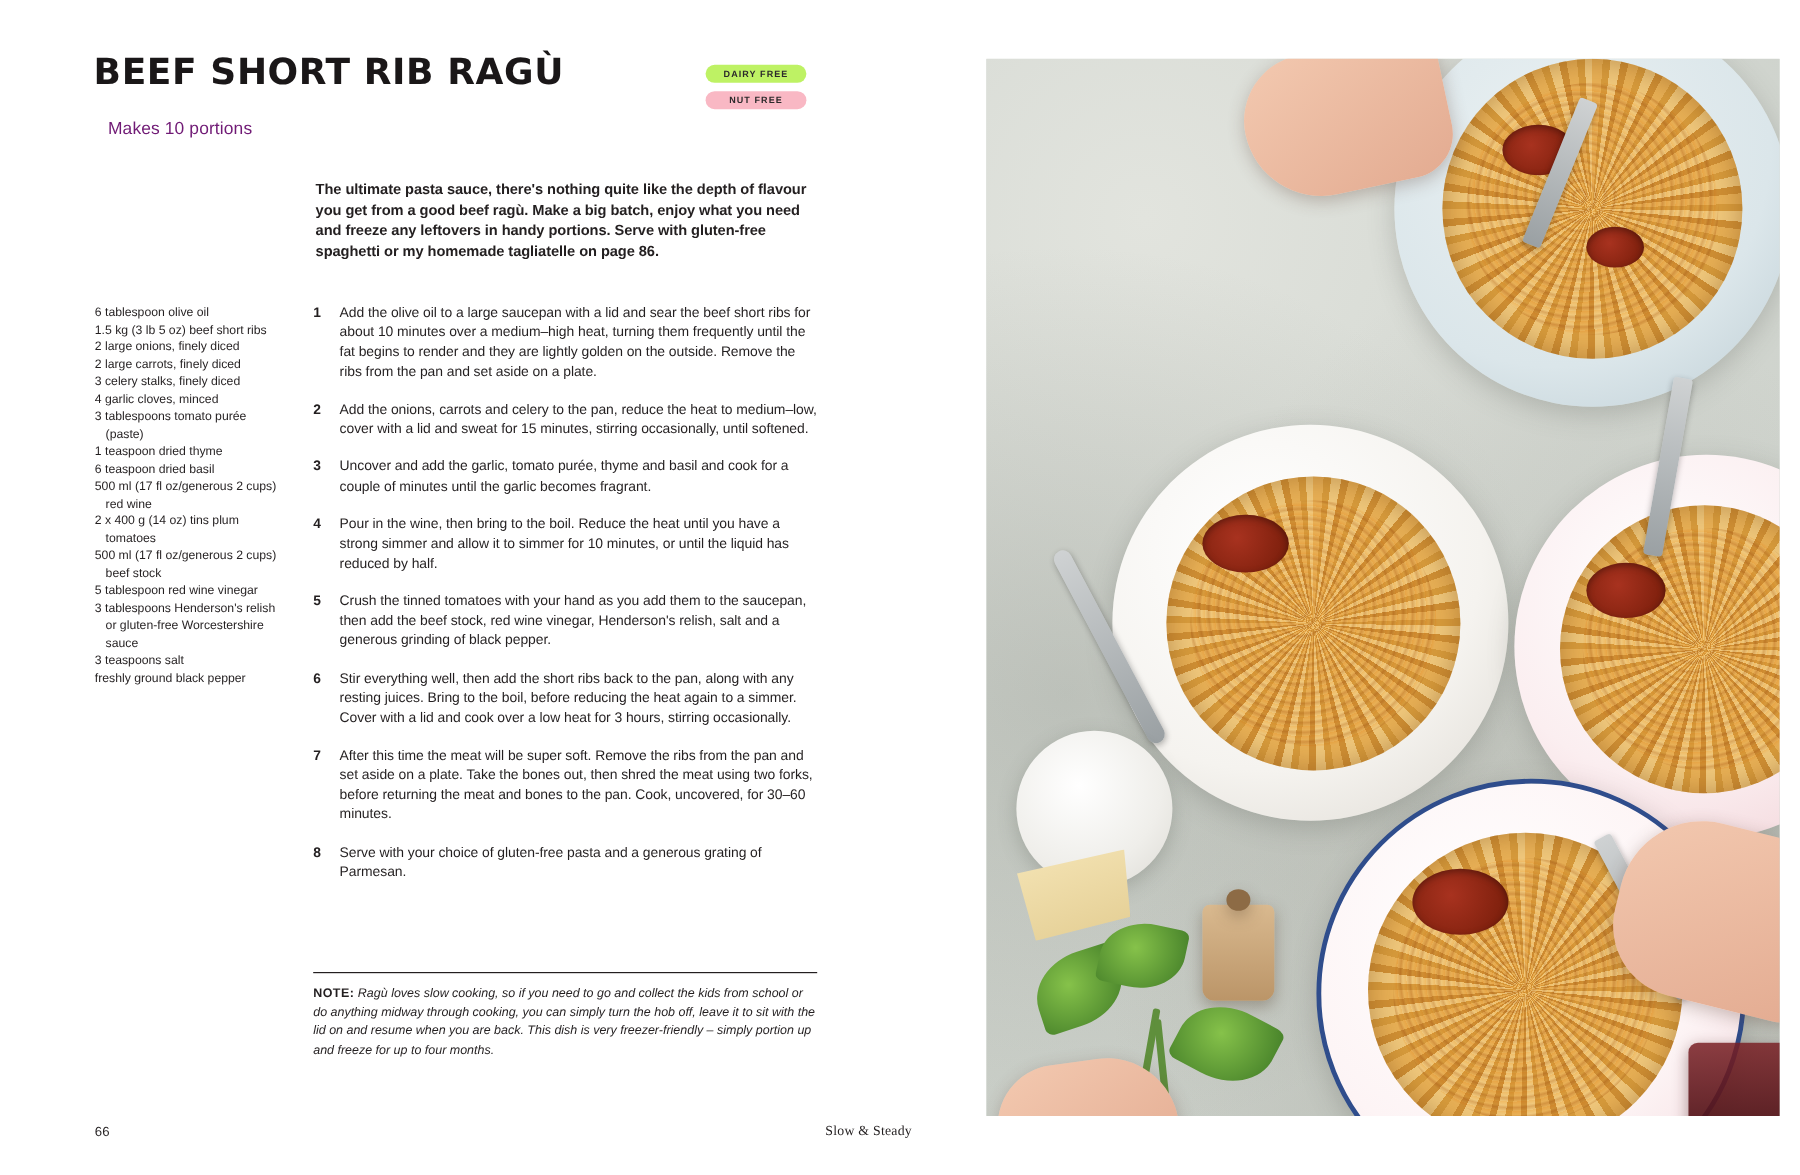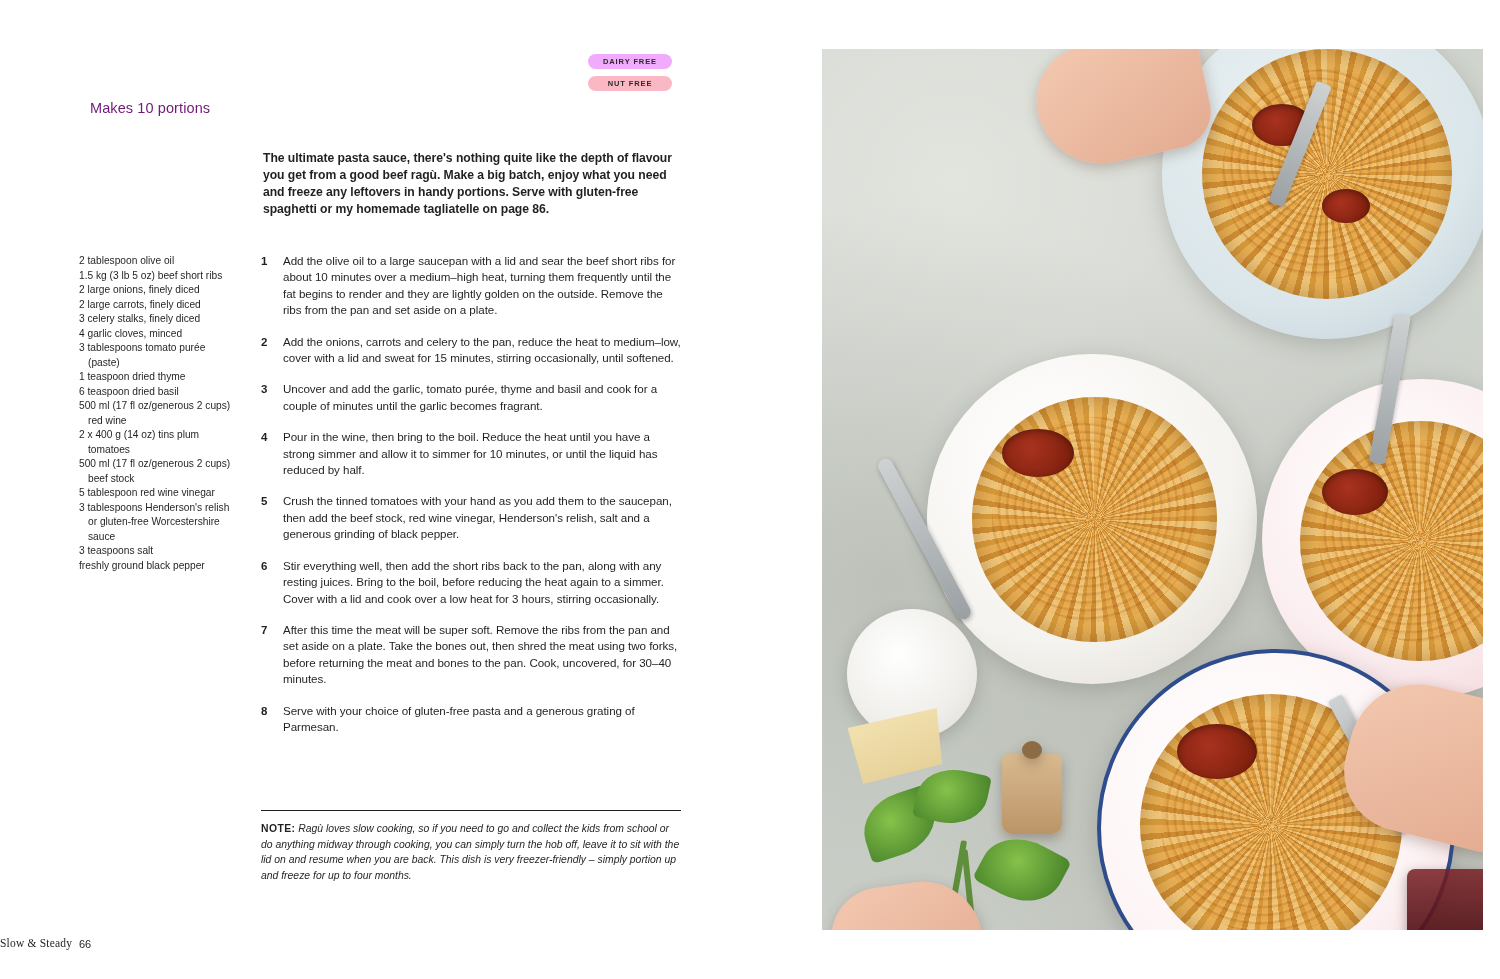--- a/index.html
+++ b/index.html
@@ -53,21 +53,21 @@
     font-size: 7.5px;
     font-weight: bold;
     letter-spacing: 0.9px;
     color: #2c2a2b;
     display: flex;
     align-items: center;
     justify-content: center;
     margin-bottom: 7px;
     font-family: "Liberation Sans", sans-serif;
   }
-  .badge-dairy { background: #f0abfc; }
+  .badge-dairy { background: #bef264; }
   .badge-nut { background: #f9b8c4; }
 
   .makes {
     position: absolute;
     left: 90px;
     top: 100px;
     font-size: 14.5px;
     color: #701a75;
     letter-spacing: 0.1px;
   }
@@ -148,21 +148,21 @@
     font-size: 11px;
     color: #231f20;
     font-family: Liberation Sans, sans-serif;
     text-align: right;
   }
   .running-head {
     position: absolute;
     left: 0;
     top: 937px;
     width: 760px;
-    text-align: left;
+    text-align: right;
     font-size: 11.5px;
     font-family: "Liberation Serif", serif;
     color: #231f20;
     letter-spacing: 0.2px;
   }
 
   
   .right-page {
     width: 740px;
     height: 979px;
@@ -273,32 +273,33 @@
     box-shadow: 0 4px 12px rgba(60,20,20,0.4);
   }
 </style>
 </head>
 <body>
 
 <div class="page">
 
   <div class="left-page">
 
+    <div class="title">BEEF SHORT RIB RAGÙ</div>
 
     <div class="badges">
       <div class="badge badge-dairy">DAIRY FREE</div>
       <div class="badge badge-nut">NUT FREE</div>
     </div>
 
     <div class="makes">Makes 10 portions</div>
 
     <div class="intro">The ultimate pasta sauce, there's nothing quite like the depth of flavour you get from a good beef ragù. Make a big batch, enjoy what you need and freeze any leftovers in handy portions. Serve with gluten-free spaghetti or my homemade tagliatelle on page 86.</div>
 
     <div class="ingredients">
-      <div>2 tablespoon olive oil</div>
+      <div>6 tablespoon olive oil</div>
       <div>1.5 kg (3 lb 5 oz) beef short ribs</div>
       <div>2 large onions, finely diced</div>
       <div>2 large carrots, finely diced</div>
       <div>3 celery stalks, finely diced</div>
       <div>4 garlic cloves, minced</div>
       <div>3 tablespoons tomato purée</div>
       <div class="ing-indent">(paste)</div>
       <div>1 teaspoon dried thyme</div>
       <div>6 teaspoon dried basil</div>
       <div>500 ml (17 fl oz/generous 2 cups)</div>
@@ -335,21 +336,21 @@
       <div class="step">
         <div class="step-num">5</div>
         <div class="step-text">Crush the tinned tomatoes with your hand as you add them to the saucepan, then add the beef stock, red wine vinegar, Henderson's relish, salt and a generous grinding of black pepper.</div>
       </div>
       <div class="step">
         <div class="step-num">6</div>
         <div class="step-text">Stir everything well, then add the short ribs back to the pan, along with any resting juices. Bring to the boil, before reducing the heat again to a simmer. Cover with a lid and cook over a low heat for 3 hours, stirring occasionally.</div>
       </div>
       <div class="step">
         <div class="step-num">7</div>
-        <div class="step-text">After this time the meat will be super soft. Remove the ribs from the pan and set aside on a plate. Take the bones out, then shred the meat using two forks, before returning the meat and bones to the pan. Cook, uncovered, for 30–40 minutes.</div>
+        <div class="step-text">After this time the meat will be super soft. Remove the ribs from the pan and set aside on a plate. Take the bones out, then shred the meat using two forks, before returning the meat and bones to the pan. Cook, uncovered, for 30–60 minutes.</div>
       </div>
       <div class="step">
         <div class="step-num">8</div>
         <div class="step-text">Serve with your choice of gluten-free pasta and a generous grating of Parmesan.</div>
       </div>
     </div>
 
     <div class="note-rule"></div>
     <div class="note"><b>NOTE:</b><span> Ragù loves slow cooking, so if you need to go and collect the kids from school or do anything midway through cooking, you can simply turn the hob off, leave it to sit with the lid on and resume when you are back. This dish is very freezer-friendly – simply portion up and freeze for up to four months.</span></div>
 

